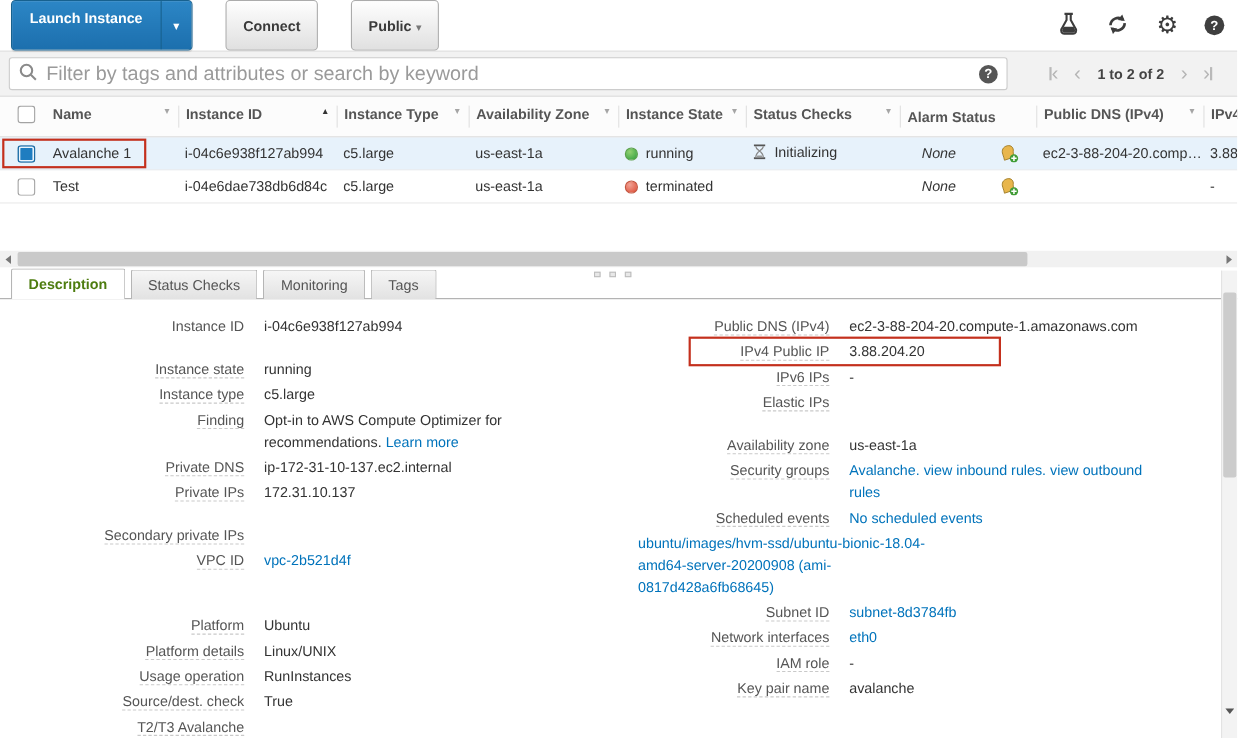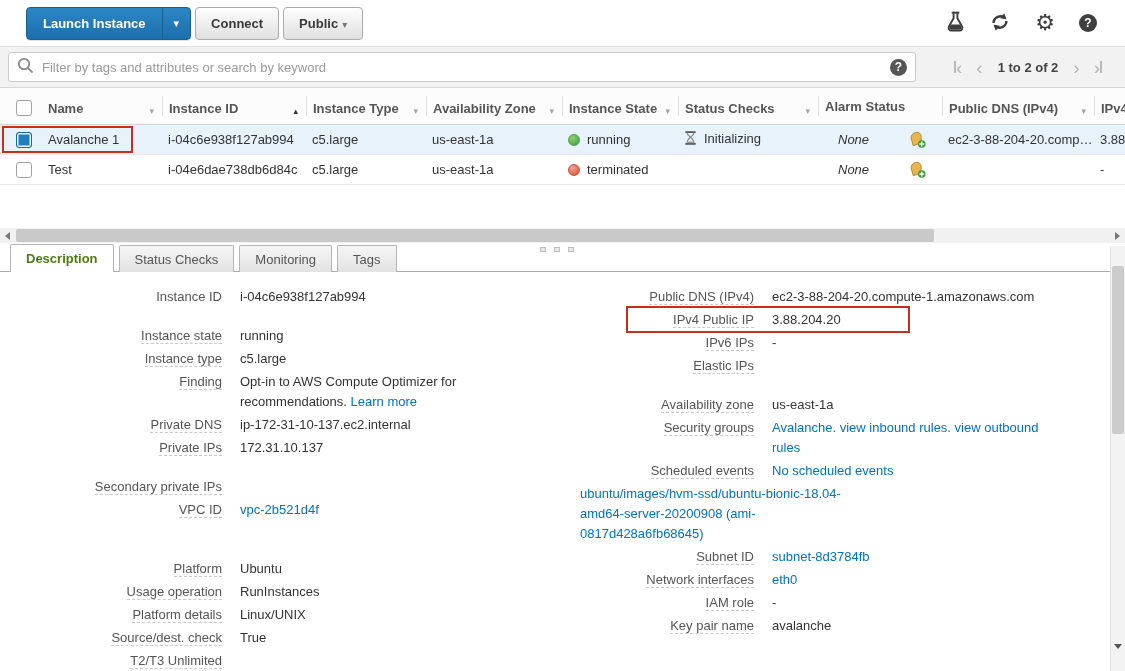--- a/index.html
+++ b/index.html
@@ -1,53 +1,53 @@
 <!DOCTYPE html>
 <html><head>
 <meta charset="utf-8">
 <style>
   * { box-sizing: border-box; margin: 0; padding: 0; }
   body { background:#fff; }
   .app { position:relative; width:1125px; height:671px; background:#fff; overflow:hidden;
          font-family:"Liberation Sans","DejaVu Sans",sans-serif; font-size:13px; color:#333; }
 
   
-  .toolbar { height:46px; display:flex; align-items:center; padding:0 26px; background:#fff; }
+  .toolbar { height:46px; display:flex; padding:0 10px; background:#fff; }
   .btn-split { display:flex; background:linear-gradient(#2c86c6,#1c6fad); border:1px solid #17618f;
                border-radius:4px; color:#fff; font-weight:bold; overflow:hidden; cursor:pointer;
                box-shadow:0 1px 1px rgba(0,0,0,.12); }
   .btn-split-main { padding:8px 16px; }
   .btn-split-caret { padding:8px 11px; border-left:1px solid #17618f; font-size:11px; display:flex; align-items:center; }
-  .btn { margin-left:4px; background:linear-gradient(#fefefe,#e0e0e0); border:1px solid #ababab; border-radius:4px;
+  .btn { margin-left:30px; background:linear-gradient(#fefefe,#e0e0e0); border:1px solid #ababab; border-radius:4px;
          font-weight:bold; color:#3a3a3a; padding:8px 15px; font-size:13px; cursor:pointer;
          font-family:"Liberation Sans","DejaVu Sans",sans-serif; }
   .caret2 { font-size:10px; color:#777; margin-left:4px; }
   .tb-icons { margin-left:auto; display:flex; align-items:center; gap:24px; padding-right:2px; }
   .gear { font-size:22px; color:#3c3c3c; line-height:1; cursor:pointer; }
   .help-circle { width:18px; height:18px; border-radius:50%; background:#3f3f3f; color:#fff; font-weight:bold;
                  font-size:12px; display:flex; align-items:center; justify-content:center; cursor:pointer; }
 
   
   .filterbar { height:42px; background:#f2f2f2; border-top:1px solid #e0e0e0; border-bottom:1px solid #d8d8d8;
                display:flex; align-items:center; padding:0 8px; }
   .search-field { width:908px; height:30px; background:#fff; border:1px solid #ccc; border-radius:3px;
                   display:flex; align-items:center; padding:0 8px; }
-  .search-field input { flex:1; border:none; outline:none; font-size:13px; color:#333; margin-left:8px;
+  .search-field input { flex:1; border:none; outline:none; font-size:18px; color:#333; margin-left:8px;
                         background:transparent; font-family:"Liberation Sans","DejaVu Sans",sans-serif; }
   .search-field input::placeholder { color:#9a9a9a; }
   .help-circle.small { width:17px; height:17px; background:#565656; flex-shrink:0; }
   .pagination { margin-left:auto; display:flex; align-items:center; color:#b5b5b5; padding-right:8px; }
   .pg { font-size:19px; line-height:1; display:flex; align-items:center; margin:0 7px; cursor:default; }
   .pg-bar { display:inline-block; width:2px; height:12px; background:#b9b9b9; }
   .pg-text { font-size:13px; font-weight:bold; color:#444; margin:0 8px; }
 
   
   .thead { display:flex; align-items:center; height:37px; border-bottom:1px solid #d5d5d5; background:#fcfcfc;
            font-weight:bold; color:#555; }
-  .th { display:flex; align-items:flex-end; height:20px; padding-left:6px; border-left:1px solid #e0e0e0; overflow:hidden; white-space:nowrap; }
+  .th { display:flex; align-items:flex-start; height:20px; padding-left:6px; border-left:1px solid #e0e0e0; overflow:hidden; white-space:nowrap; }
   .th:first-child, .th:nth-child(2) { border-left:none; }
   .sort { margin-left:auto; margin-right:8px; font-size:9px; color:#a5a5a5; }
   .sort.active { color:#333; }
   .c-cb    { width:42px;  display:flex; justify-content:center; flex-shrink:0; }
   .c-name  { width:120px; flex-shrink:0; }
   .c-id    { width:144px; flex-shrink:0; }
   .c-type  { width:120px; flex-shrink:0; }
   .c-az    { width:136px; flex-shrink:0; }
   .c-state { width:116px; flex-shrink:0; }
   .c-status{ width:140px; flex-shrink:0; }
@@ -321,33 +321,33 @@
         </div>
       <div class="desc-row">
           <div class="dl"><span>VPC ID</span></div>
           <div class="dv"><span class="link">vpc-2b521d4f</span></div>
         </div>
       <div class="desc-row mt39">
           <div class="dl"><span>Platform</span></div>
           <div class="dv">Ubuntu</div>
         </div>
       <div class="desc-row">
+          <div class="dl"><span>Platform details</span></div>
+          <div class="dv">Linux/UNIX</div>
+        </div>
+      <div class="desc-row">
           <div class="dl"><span>Usage operation</span></div>
           <div class="dv">RunInstances</div>
         </div>
       <div class="desc-row">
-          <div class="dl"><span>Platform details</span></div>
-          <div class="dv">Linux/UNIX</div>
-        </div>
-      <div class="desc-row">
           <div class="dl"><span>Source/dest. check</span></div>
           <div class="dv">True</div>
         </div>
       <div class="desc-row">
-          <div class="dl"><span>T2/T3 Unlimited</span></div>
+          <div class="dl"><span>T2/T3 Avalanche</span></div>
           <div class="dv"></div>
         </div>
     </div>
 
     <div class="col-right">
       <div class="desc-row">
           <div class="dl"><span>Public DNS (IPv4)</span></div>
           <div class="dv">ec2-3-88-204-20.compute-1.amazonaws.com</div>
         </div>
       <div class="desc-row">

